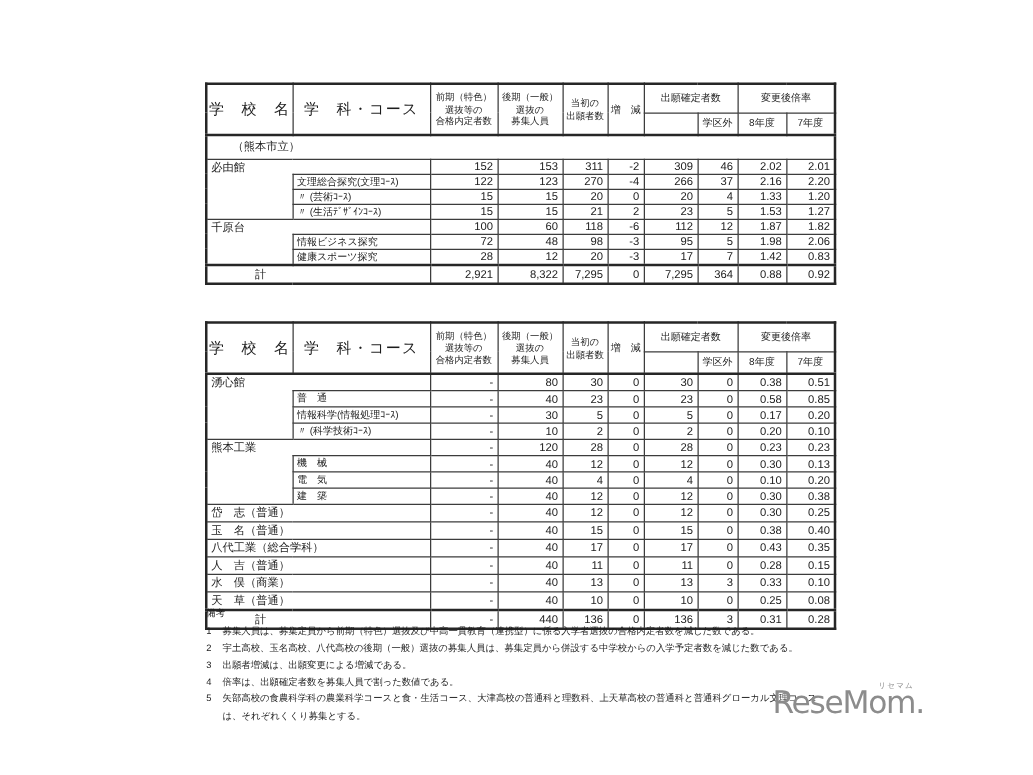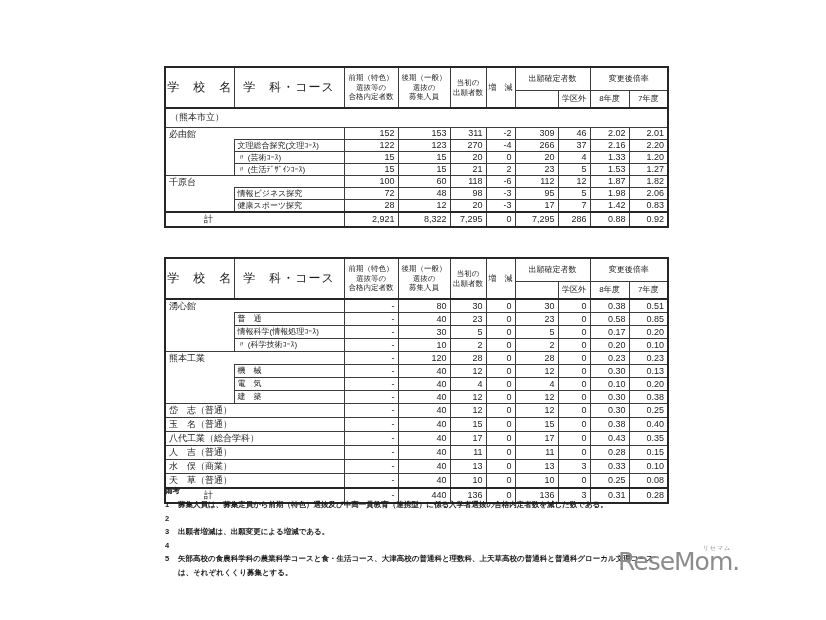--- a/index.html
+++ b/index.html
@@ -11,38 +11,38 @@
   th,td{border:1px solid #3c3c3c;overflow:hidden;}
   thead{border-bottom:2px solid #262626;}
   th{font-weight:normal;font-size:7.5px;line-height:1.25;text-align:center;vertical-align:middle;white-space:pre-line;padding:1px 0;color:#1c1c1c;}
   th.th-main{font-size:12px;letter-spacing:1px;}
   th.th-sub{font-size:8px;}
   thead tr.h1{height:23px;}
   thead tr.h2{height:18px;}
 
   td{font-size:9px;padding:0 3px;vertical-align:middle;white-space:nowrap;}
   .num-cell{text-align:right;}
-  .section-cell{font-size:9px;padding-left:4px;}
+  .section-cell{font-size:9px;padding-left:20px;}
   .school-cell{vertical-align:top;padding-top:0;text-align:left;border-right:none;}
   .school-cell.full{border-right:1px solid #3c3c3c;}
   .empty-course-cell{border-left:none;border-bottom:none;}
   .course-cell{font-size:8px;padding-left:3px;}
   .total-cell{padding-left:38px;}
   .total-row td{border-top:2px solid #262626;}
 
   #fulltime-table{position:absolute;left:164px;top:66px;}
   #fulltime-table tbody tr{height:12px;}
   #fulltime-table tbody tr.section-row{height:19px;}
   #fulltime-table tbody tr.total-row{height:13px;}
 
   #parttime-title{position:absolute;left:165px;top:243px;font-size:10px;letter-spacing:1px;margin-top:20px;}
   #parttime-table{position:absolute;left:164px;top:257px;}
   #parttime-table tbody tr{height:13px;}
 
-  #notes{position:absolute;left:165px;top:486px;width:610px;font-weight:bold;}
+  #notes{position:absolute;left:165px;top:486px;width:610px;}
   #notes-label{font-size:7.5px;margin-bottom:2px;}
   .note-item{display:flex;font-size:7.5px;line-height:13.5px;align-items:flex-start;}
   .note-num{width:13px;flex:none;}
   .note-text{white-space:pre-line;}
 
   #logo{position:absolute;left:618px;top:547px;color:#8c8c8c;}
   #logo-text{font-size:25px;font-weight:normal;letter-spacing:-1px;font-family:"DejaVu Sans",sans-serif;}
   #logo-ruby{position:absolute;top:-3px;right:8px;font-size:6px;letter-spacing:1px;color:#8c8c8c;}
 </style>
 </head>
@@ -169,21 +169,21 @@
           <td class="num-cell">1.42</td>
           <td class="num-cell">0.83</td>
         </tr>
         <tr class="total-row">
           <td class="total-cell" colspan="2">計</td>
           <td class="num-cell">2,921</td>
           <td class="num-cell">8,322</td>
           <td class="num-cell">7,295</td>
           <td class="num-cell">0</td>
           <td class="num-cell">7,295</td>
-          <td class="num-cell">286</td>
+          <td class="num-cell">364</td>
           <td class="num-cell">0.88</td>
           <td class="num-cell">0.92</td>
         </tr>
       </tbody>
   </table>
 
   <div id="parttime-title">＜定時制課程＞</div>
 
   <table id="parttime-table">
     <colgroup>
@@ -394,27 +394,29 @@
 
   <div id="notes">
     <div id="notes-label">備考</div>
     <div id="notes-list">
         <div class="note-item">
           <span class="note-num">1</span>
           <span class="note-text">募集人員は、募集定員から前期（特色）選抜及び中高一貫教育（連携型）に係る入学者選抜の合格内定者数を減じた数である。</span>
         </div>
         <div class="note-item">
           <span class="note-num">2</span>
+          <span class="note-text">宇土高校、玉名高校、八代高校の後期（一般）選抜の募集人員は、募集定員から併設する中学校からの入学予定者数を減じた数である。</span>
         </div>
         <div class="note-item">
           <span class="note-num">3</span>
           <span class="note-text">出願者増減は、出願変更による増減である。</span>
         </div>
         <div class="note-item">
           <span class="note-num">4</span>
+          <span class="note-text">倍率は、出願確定者数を募集人員で割った数値である。</span>
         </div>
         <div class="note-item">
           <span class="note-num">5</span>
           <span class="note-text">矢部高校の食農科学科の農業科学コースと食・生活コース、大津高校の普通科と理数科、上天草高校の普通科と普通科グローカル文理コース
 は、それぞれくくり募集とする。</span>
         </div>
       </div>
   </div>
 
   <div id="logo">

